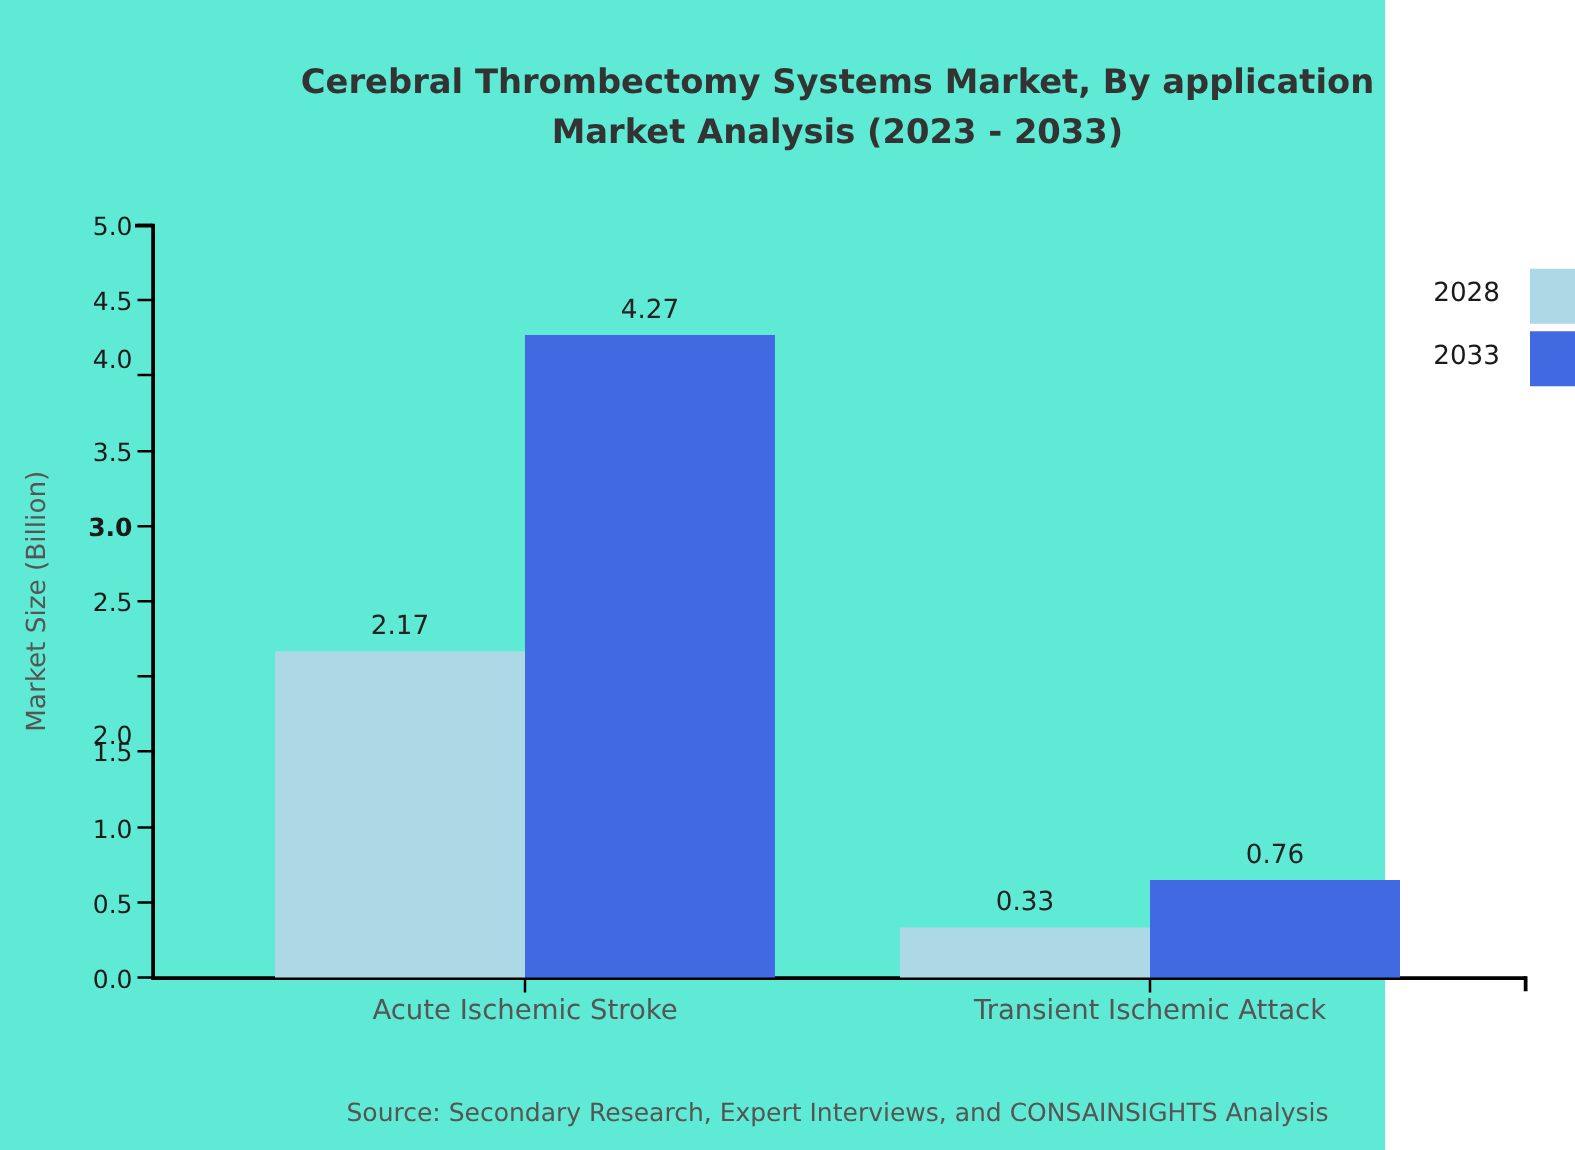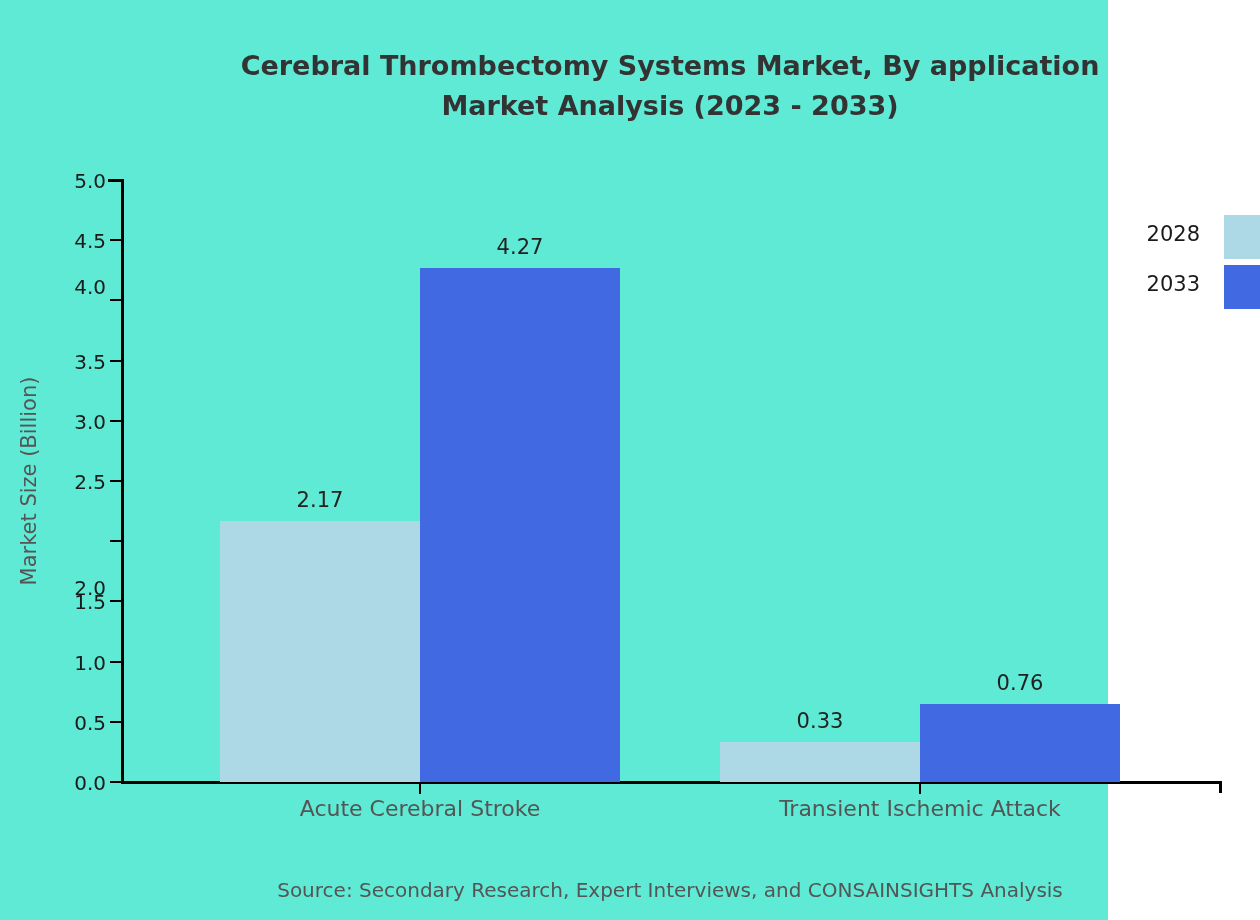--- a/index.html
+++ b/index.html
@@ -213,33 +213,33 @@
         <div class="ytick-label" style="top: 541.8px;">0.5</div>
         <div class="ytick" style="top: 480.6px;"></div>
         <div class="ytick-label" style="top: 481.6px;">1.0</div>
         <div class="ytick" style="top: 420.4px;"></div>
         <div class="ytick-label" style="top: 421.4px;">1.5</div>
         <div class="ytick" style="top: 360.2px;"></div>
         <div class="ytick-label" style="top: 361.2px; margin-top: 46px;">2.0</div>
         <div class="ytick" style="top: 300px;"></div>
         <div class="ytick-label" style="top: 301px;">2.5</div>
         <div class="ytick" style="top: 239.8px;"></div>
-        <div class="ytick-label" style="top: 240.8px;">3.0</div>
+        <div class="ytick-label" style="top: 240.8px; font-weight: bold;">3.0</div>
         <div class="ytick" style="top: 179.6px;"></div>
         <div class="ytick-label" style="top: 180.6px;">3.5</div>
         <div class="ytick" style="top: 119.4px;"></div>
         <div class="ytick-label" style="top: 106px;">4.0</div>
         <div class="ytick" style="top: 59.2px;"></div>
         <div class="ytick-label" style="top: 60.2px;">4.5</div>
         <div class="ytick" style="top: -1px;"></div>
         <div class="ytick-label" style="top: 0px;">5.0</div>
       </div>
     <div id="xticks">
         <div class="xtick" style="left: 297px;"></div>
-        <div class="xtick-label" style="left: 68px;">Acute Cerebral Stroke</div>
+        <div class="xtick-label" style="left: 68px;">Acute Ischemic Stroke</div>
         <div class="xtick" style="left: 797px;"></div>
         <div class="xtick-label" style="left: 568px;">Transient Ischemic Attack</div>
       </div>
     <div id="bars">
         <div class="bar" title="2023 Acute Ischemic Stroke: 2.17" style="left: 98px; width: 200px; height: 261.268px; background: rgb(173, 216, 230);"></div>
         <div class="bar-label" style="left: 118px; top: 307.732px;">2.17</div>
         <div class="bar" title="2033 Acute Ischemic Stroke: 4.27" style="left: 298px; width: 200px; height: 514.108px; background: rgb(65, 105, 225);"></div>
         <div class="bar-label" style="left: 318px; top: 54.892px;">4.27</div>
         <div class="bar" title="2023 Transient Ischemic Attack: 0.33" style="left: 598px; width: 200px; height: 39.732px; background: rgb(173, 216, 230);"></div>
         <div class="bar-label" style="left: 618px; top: 529.268px;">0.33</div>

